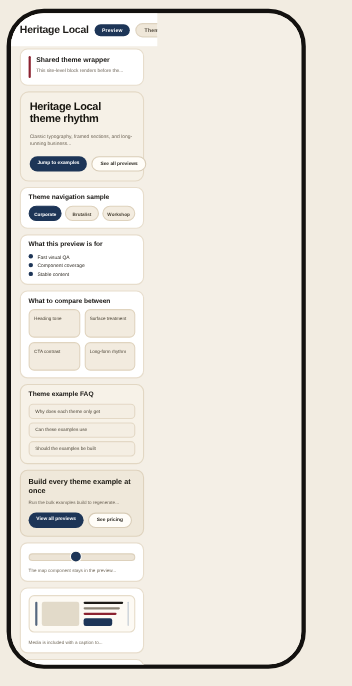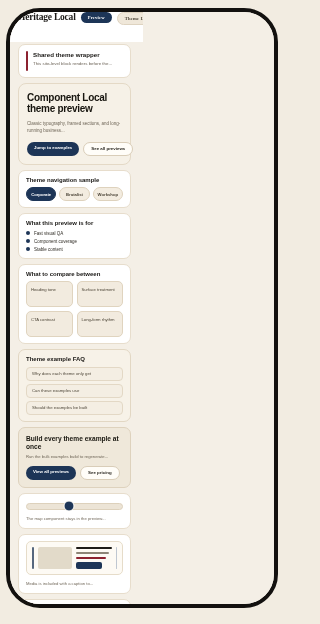--- a/index.html
+++ b/index.html
@@ -15,23 +15,22 @@
   .device{
     position:absolute;left:6px;top:8px;width:272px;height:600px;
     border:4px solid #13110f;border-radius:34px;background:#f4efe6;
     box-sizing:border-box;overflow:hidden;
   }
   .device-inner{position:absolute;inset:0;background:#f4efe6;}
 
   
   .topbar{
     position:absolute;left:0;top:0;width:133px;height:30px;background:#ffffff;
-    display:flex;align-items:flex-start;gap:5px;padding-left:8px;box-sizing:border-box;
+    display:flex;align-items:center;gap:5px;padding-left:8px;box-sizing:border-box;
     overflow:hidden;
-    font-family:Liberation Serif, serif;
   }
   .brand{
     font-size:9.5px;font-weight:bold;color:#1d1b18;white-space:nowrap;
     letter-spacing:-.2px;
   }
   .pill{
     font-size:4.6px;font-weight:bold;border-radius:9px;padding:3px 7px;
     white-space:nowrap;letter-spacing:.2px;
   }
   .pill-primary{background:#1d3557;color:#ffffff;}
@@ -135,21 +134,21 @@
 
         <div class="card bar-card">
           <div class="accent-bar"></div>
           <div class="bar-body">
             <div class="h-strong">Shared theme wrapper</div>
             <div class="txt">This site-level block renders before the...</div>
           </div>
         </div>
 
         <div class="hero">
-          <div class="hero-title">Component Local theme preview</div>
+          <div class="hero-title">Heritage Local theme rhythm</div>
           <div class="hero-sub">Classic typography, framed sections, and long-running business...</div>
           <div class="hero-btns">
             <span class="btn btn-solid">Jump to examples</span>
             <span class="btn btn-outline">See all previews</span>
           </div>
         </div>
 
         <div class="card">
           <div class="h-sec">Theme navigation sample</div>
           <div class="chips">

